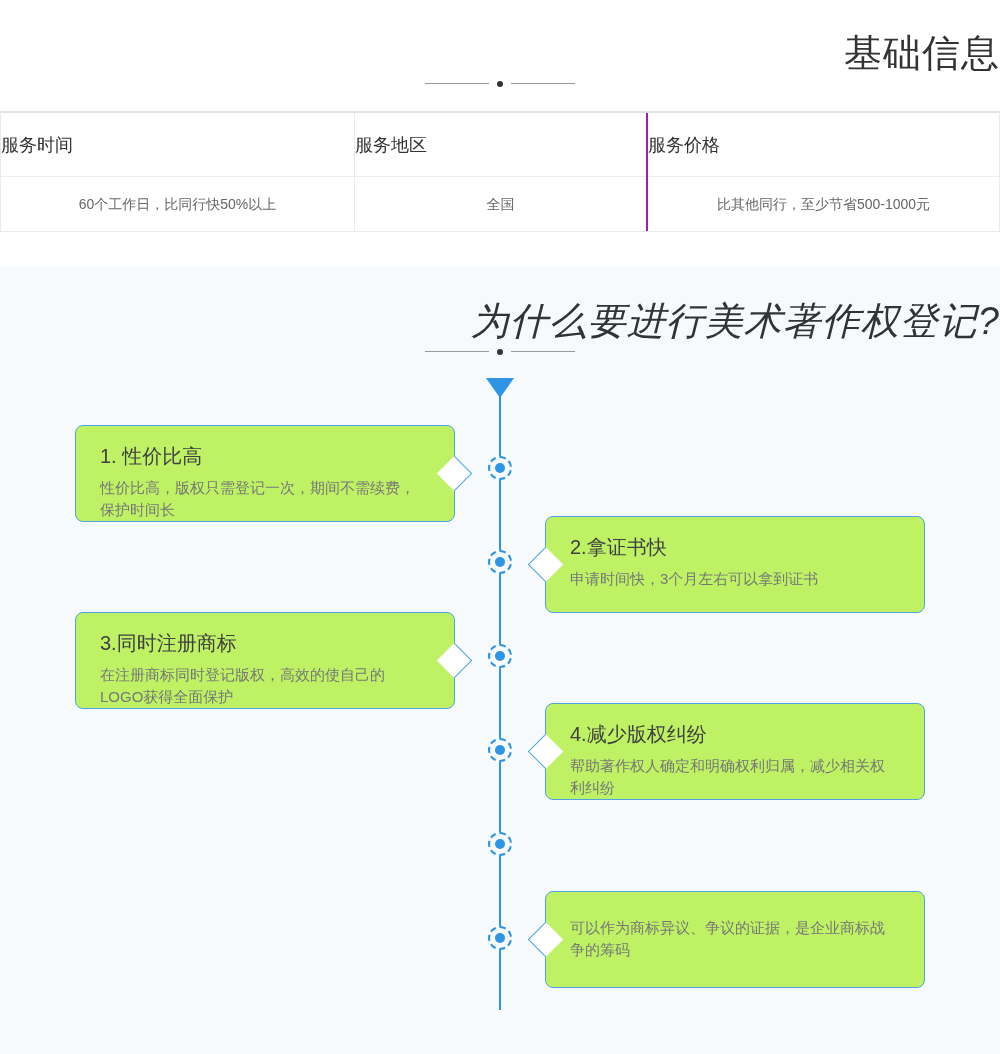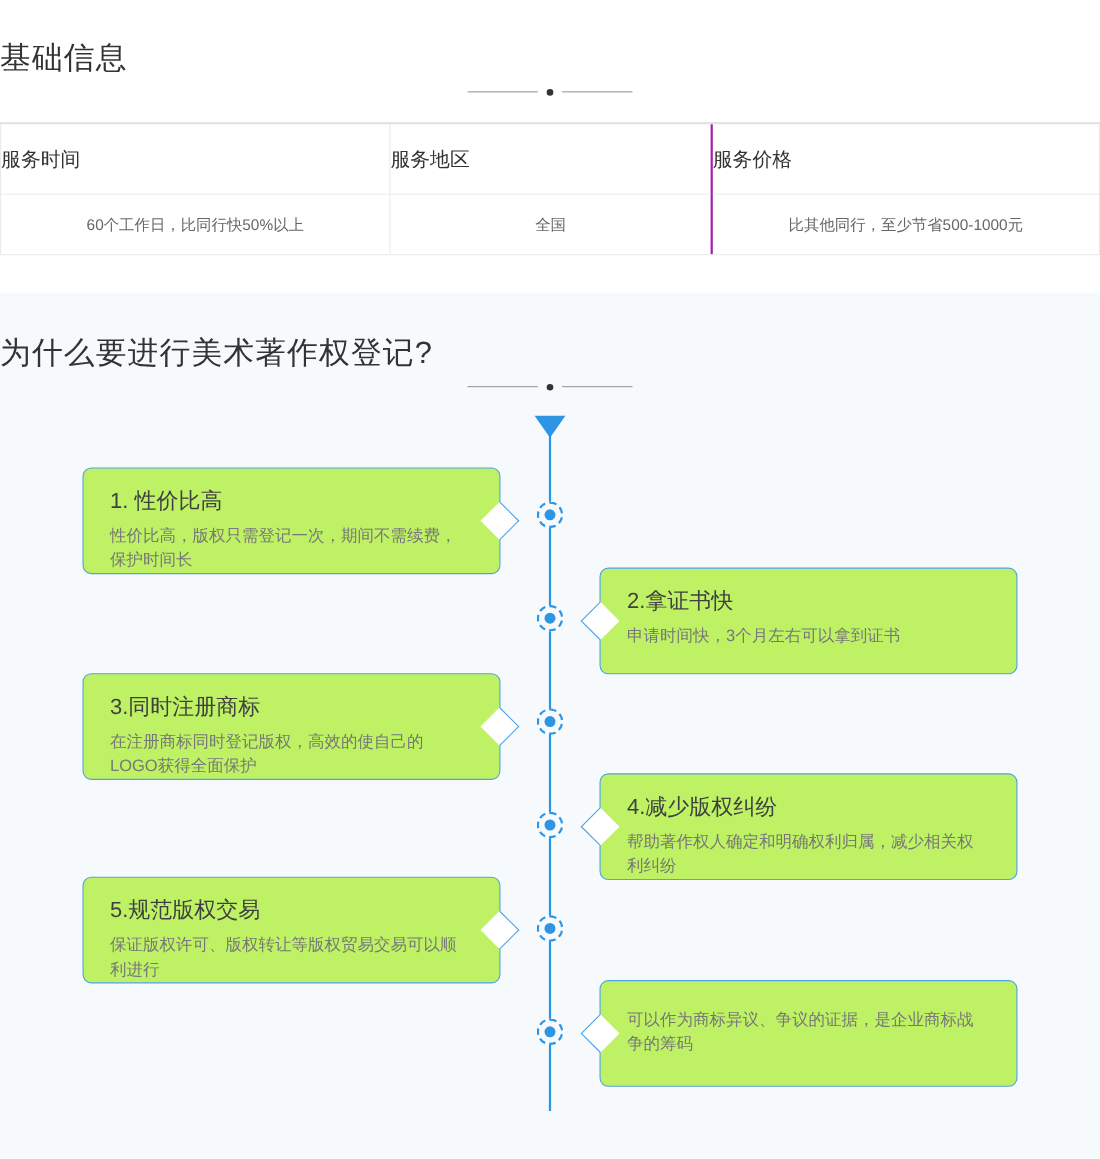--- a/index.html
+++ b/index.html
@@ -1,36 +1,36 @@
 <!DOCTYPE html>
 <html><head>
 <meta charset="utf-8">
 <style>
   * { margin:0; padding:0; box-sizing:border-box; }
   html,body { width:1000px; background:#fff; font-family:"Liberation Sans","DejaVu Sans",sans-serif; }
   .page { width:1000px; height:1054px; position:relative; overflow:hidden; }
 
   
   .sec-basic { height:266px; background:#fff; }
-  .sec-title { padding-top:36px; text-align:left; font-size:28px; color:#333; line-height:34px; font-weight:400; letter-spacing:1px; }
+  .sec-title { padding-top:36px; text-align:right; font-size:38px; color:#333; line-height:34px; font-weight:400; letter-spacing:1px; }
   .title-deco { margin-top:10px; display:flex; align-items:center; justify-content:center; height:7px; }
   .deco-line { width:64px; height:1px; background:#9a9a9a; }
   .deco-dot { width:6px; height:6px; border-radius:50%; background:#333; margin:0 8px; }
 
   .info-table { display:flex; margin-top:24px; border-left:1px solid #eaeaea; border-right:1px solid #eaeaea; border-top:2px solid #e2e2e2; border-bottom:1px solid #eaeaea; }
   .info-col { }
   .info-col.c1 { width:353px; }
   .info-col.c2 { width:294px; border-left:1px solid #eaeaea; border-right:2px solid #a21caf; }
   .info-col.c3 { width:351px; }
   .info-header { height:64px; line-height:64px; font-size:18px; color:#333; border-bottom:1px solid #ededed; }
   .info-value { height:54px; line-height:54px; text-align:center; font-size:14px; color:#666; }
 
   
   .sec-why { position:relative; height:788px; background:#f7fafd; }
-  .sec-why .sec-title { padding-top:38px; }
+  .sec-why .sec-title { padding-top:38px;font-style:italic; }
 
   .tl-triangle { position:absolute; left:486px; top:112px; width:0; height:0;
     border-left:14px solid transparent; border-right:14px solid transparent; border-top:20px solid #2e95e5; }
   .tl-line { position:absolute; left:499px; top:130px; width:2px; height:614px; background:#2e95e5; }
 
   .tl-node { position:absolute; left:488px; width:24px; height:24px; border:2px dashed #2e95e5;
     border-radius:50%; background:#f7fafd; z-index:3; }
   .tl-node::after { content:""; position:absolute; left:5px; top:5px; width:10px; height:10px;
     border-radius:50%; background:#2e95e5; }
 
@@ -115,25 +115,20 @@
       <div class="card-title">3.同时注册商标</div>
       <div class="card-desc">在注册商标同时登记版权，高效的使自己的LOGO获得全面保护</div>
     </div>
 
     <div class="tl-card right b4">
       <div class="card-arrow"></div>
       <div class="card-title">4.减少版权纠纷</div>
       <div class="card-desc">帮助著作权人确定和明确权利归属，减少相关权利纠纷</div>
     </div>
 
-    <div class="tl-card left b5">
-      <div class="card-arrow"></div>
-      <div class="card-title">5.规范版权交易</div>
-      <div class="card-desc">保证版权许可、版权转让等版权贸易交易可以顺利进行</div>
-    </div>
 
     <div class="tl-card right b6">
       <div class="card-arrow"></div>
       <div class="card-desc">可以作为商标异议、争议的证据，是企业商标战争的筹码</div>
     </div>
   </div>
 
 </div>
 
 </body></html>

